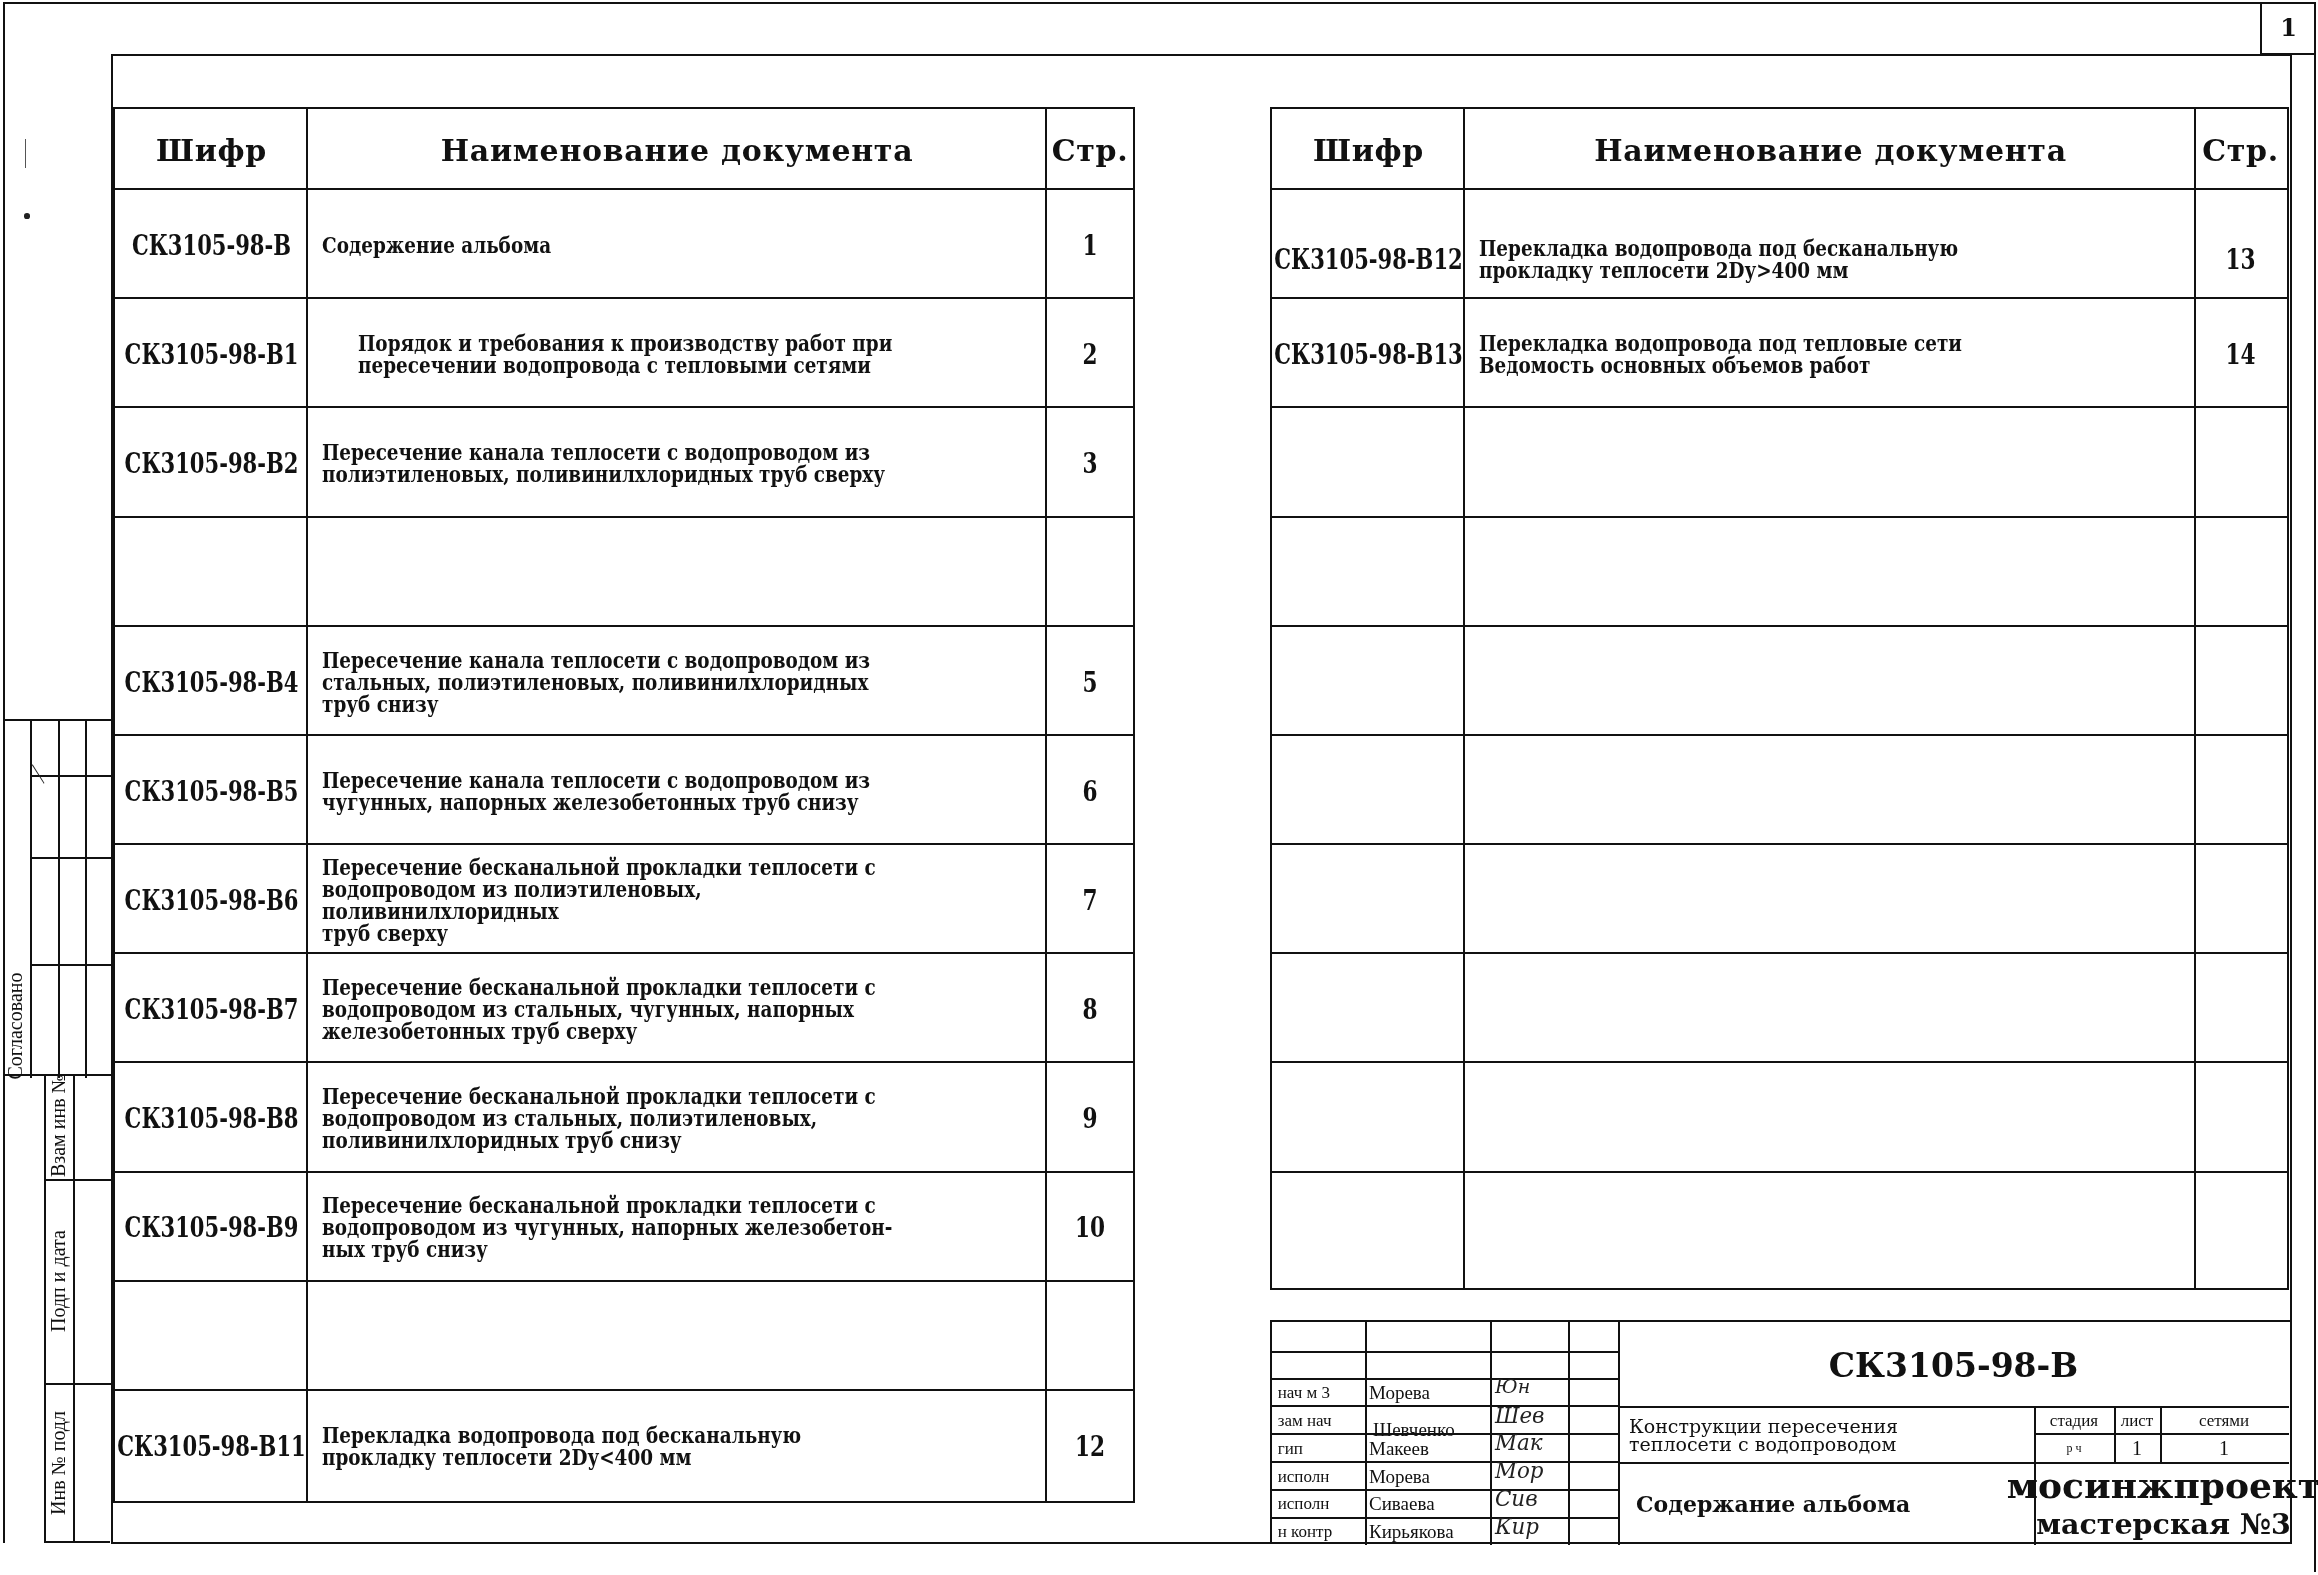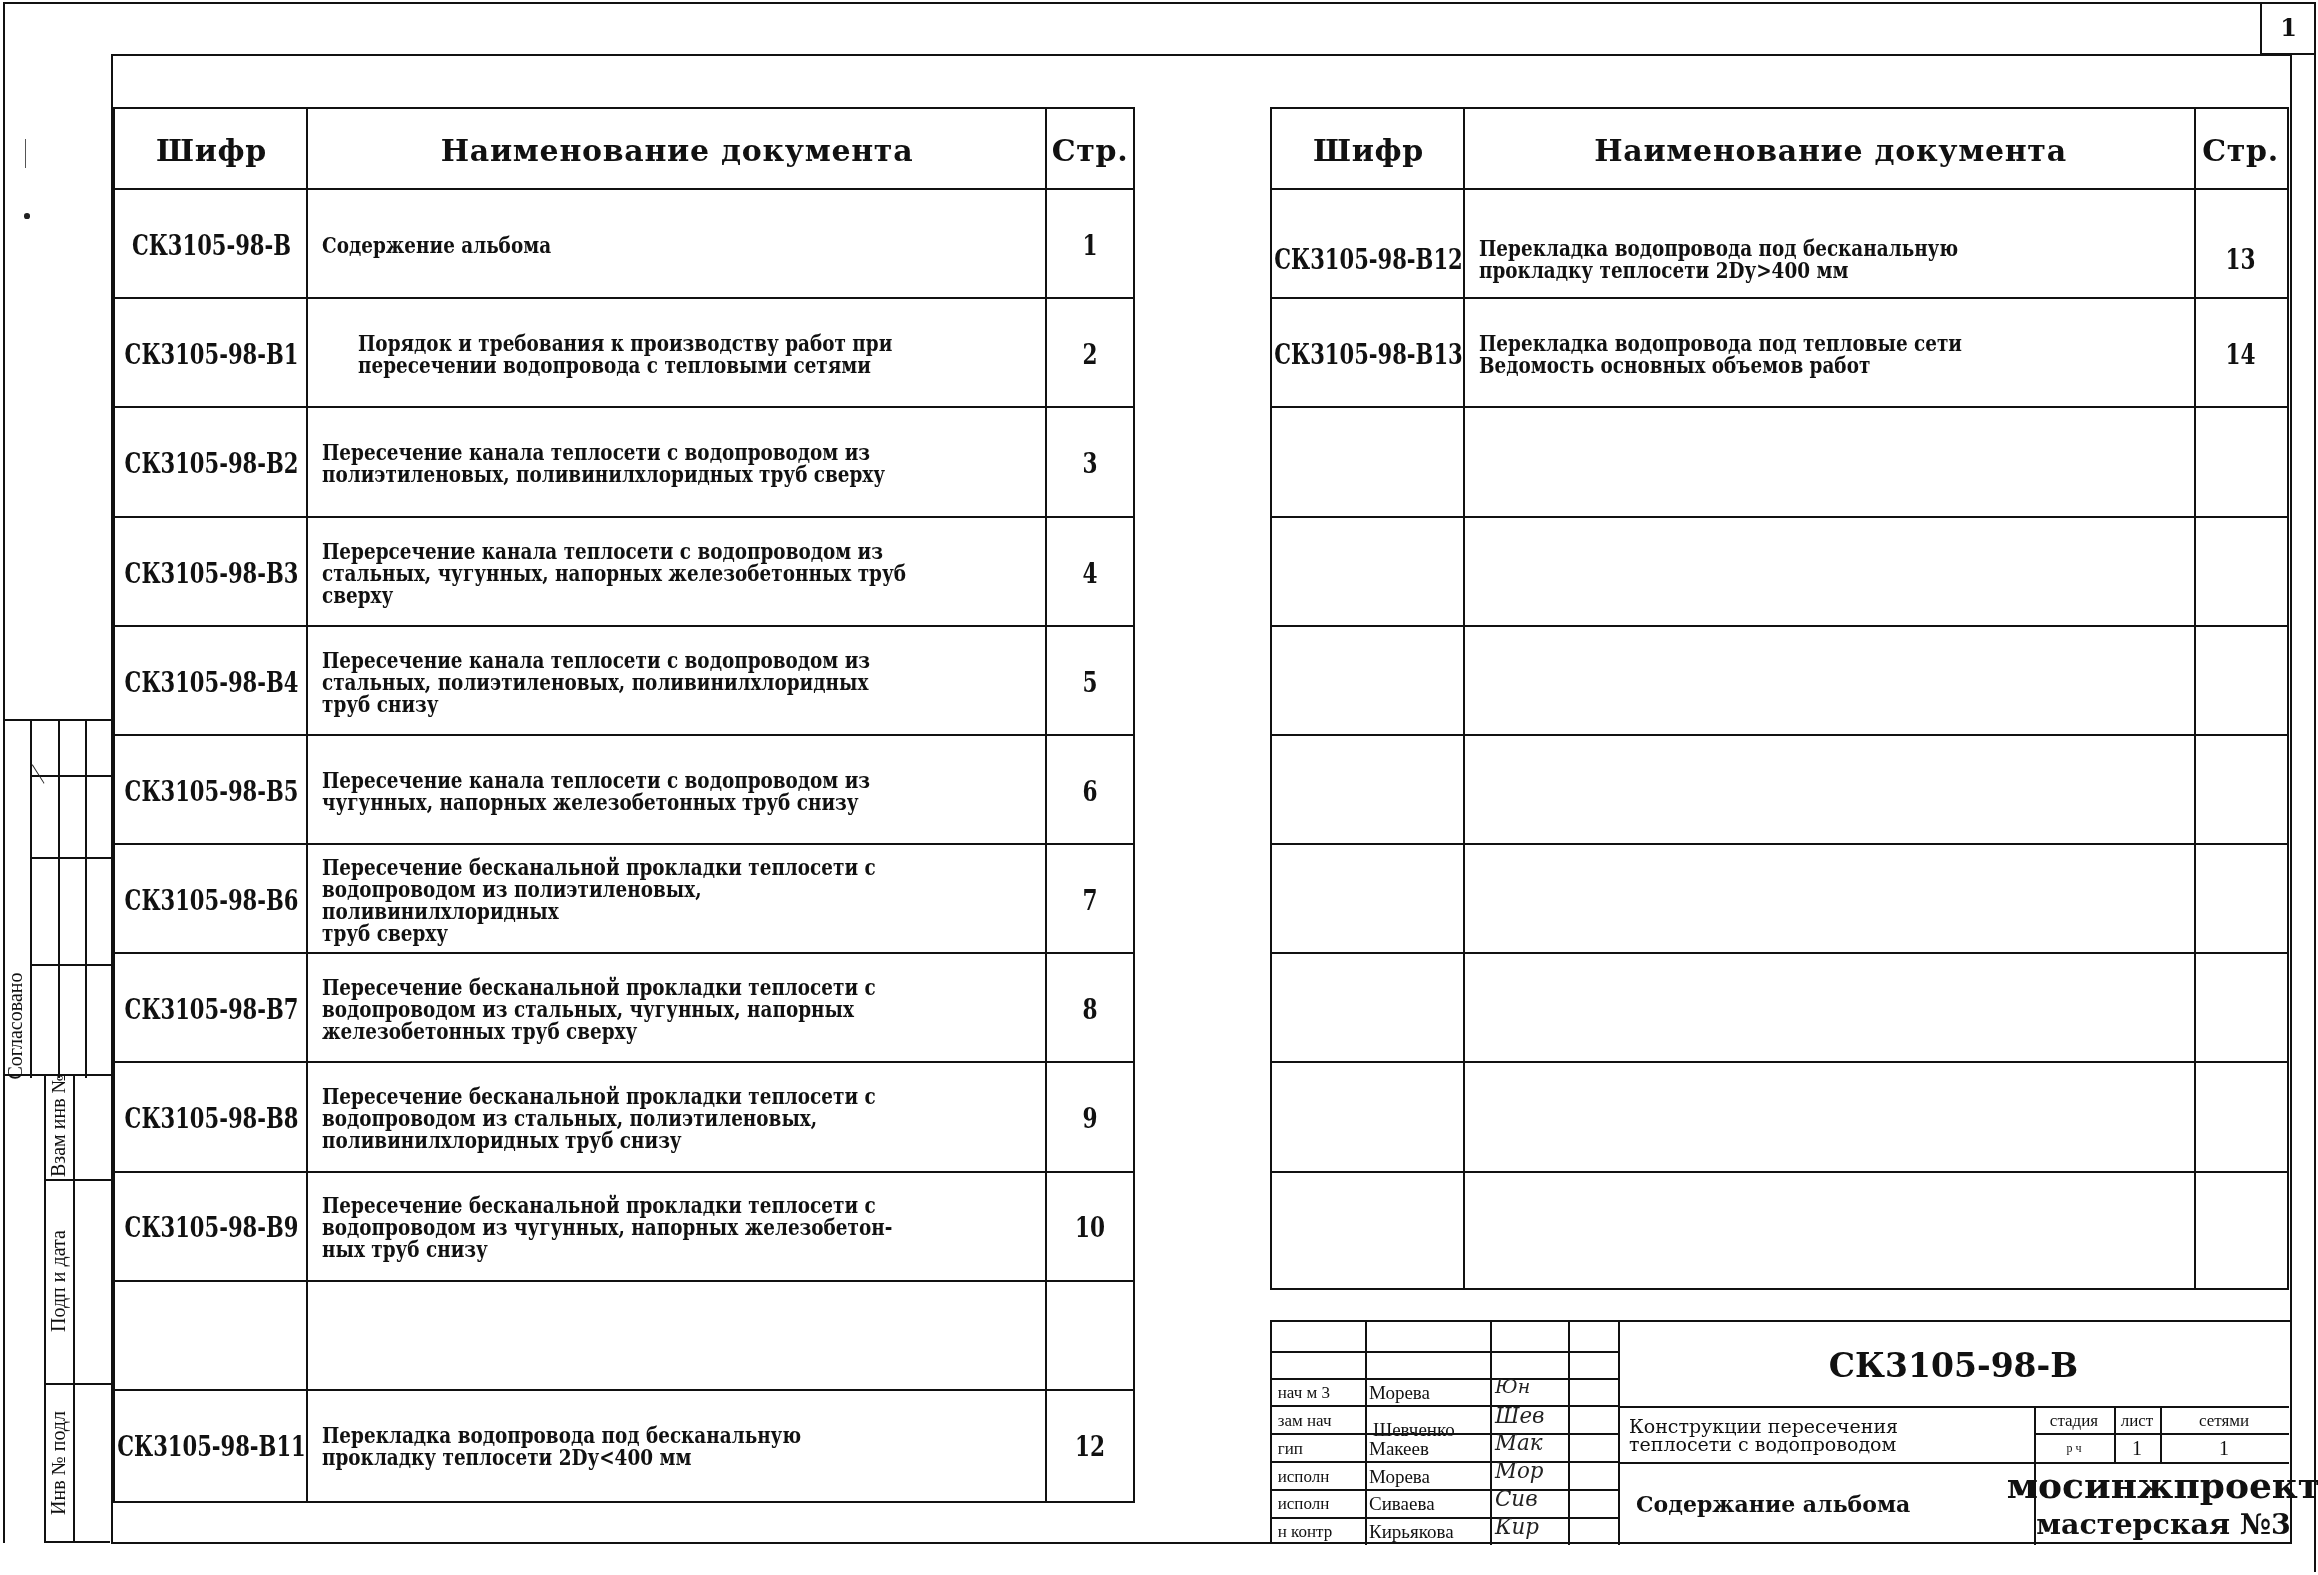--- a/index.html
+++ b/index.html
@@ -62,29 +62,20 @@
     <div class="hl" style="left: 0px; top: 297px; width: 100%;"></div>
     <div class="abs" style="left: 0px; top: 300px; width: 100%; height: 109px;">
       <div class="cell code" style="left: 0px; top: 0px; width: 193px; height: 109px;">СК3105-98-В2</div>
       <div class="cell name" style="left: 193px; top: 0px; width: 738px; height: 109px;">
         <span>Пересечение канала теплосети с водопроводом из
 полиэтиленовых, поливинилхлоридных труб сверху</span>
       </div>
       <div class="cell page" style="left: 931px; top: 0px; width: 88px; height: 109px;">3</div>
     </div>
     <div class="hl" style="left: 0px; top: 407px; width: 100%;"></div>
-    <div class="abs" style="left: 0px; top: 410px; width: 100%; height: 109px;">
-      <div class="cell code" style="left: 0px; top: 0px; width: 193px; height: 109px;">СК3105-98-В3</div>
-      <div class="cell name" style="left: 193px; top: 0px; width: 738px; height: 109px;">
-        <span>Перерсечение канала теплосети с водопроводом из
-стальных, чугунных, напорных железобетонных труб
-сверху</span>
-      </div>
-      <div class="cell page" style="left: 931px; top: 0px; width: 88px; height: 109px;">4</div>
-    </div>
     <div class="hl" style="left: 0px; top: 516px; width: 100%;"></div>
     <div class="abs" style="left: 0px; top: 519px; width: 100%; height: 109px;">
       <div class="cell code" style="left: 0px; top: 0px; width: 193px; height: 109px;">СК3105-98-В4</div>
       <div class="cell name" style="left: 193px; top: 0px; width: 738px; height: 109px;">
         <span>Пересечение канала теплосети с водопроводом из
 стальных, полиэтиленовых, поливинилхлоридных
 труб снизу</span>
       </div>
       <div class="cell page" style="left: 931px; top: 0px; width: 88px; height: 109px;">5</div>
     </div>

